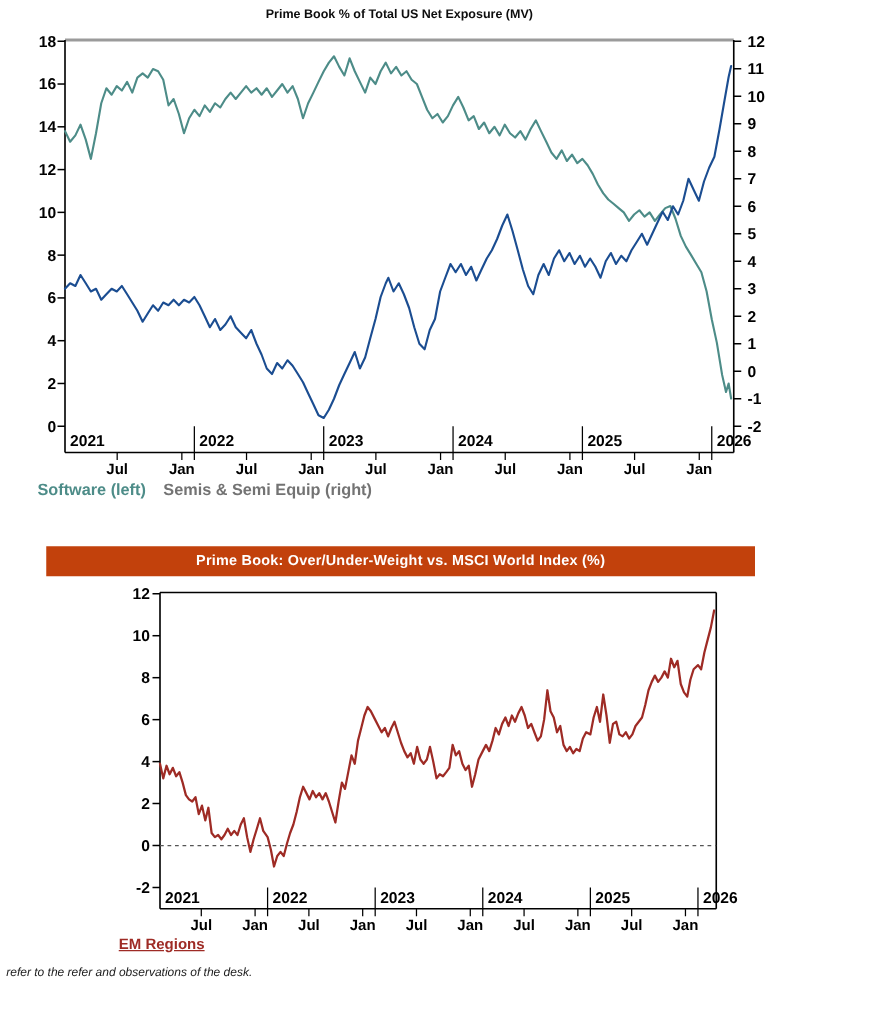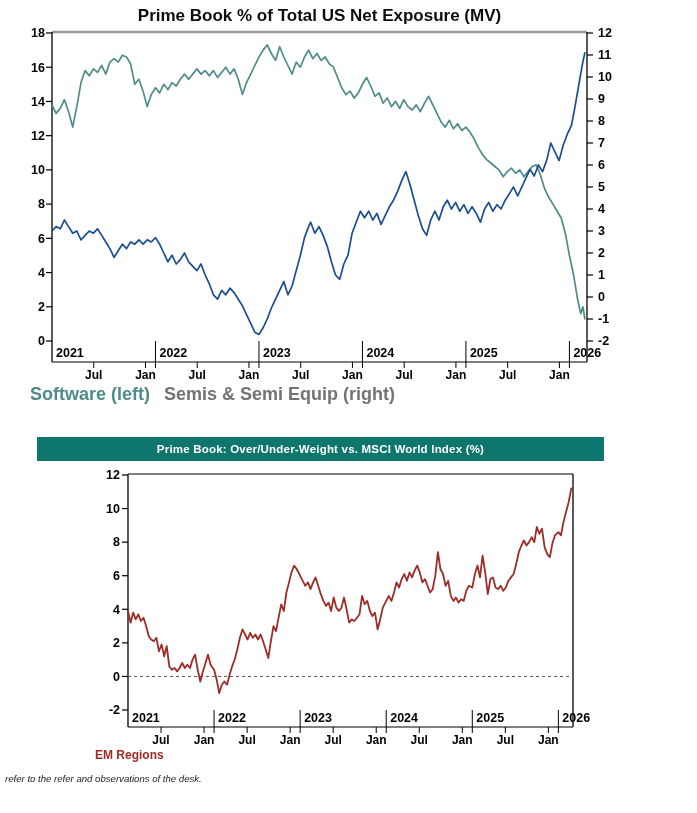--- a/index.html
+++ b/index.html
@@ -4,22 +4,22 @@
 <style>
   html,body{margin:0;padding:0;background:#fff;}
   .page{position:relative;width:697px;height:813px;background:#ffffff;overflow:hidden;
         font-family:"Liberation Sans",sans-serif;}
   #chart-canvas{position:absolute;left:0;top:0;width:697px;height:813px;}
   #chart-canvas text{fill:#000;}
   #chart-canvas .tick{font-family:"Liberation Sans",sans-serif;font-weight:bold;font-size:12.5px;}
   #chart-canvas .year{font-family:"Liberation Sans",sans-serif;font-weight:bold;font-size:12.5px;}
   #chart-canvas .month{font-family:"Liberation Sans",sans-serif;font-weight:bold;font-size:12px;}
   .top-title{position:absolute;left:52px;top:6px;width:535px;text-align:center;
-             font-weight:bold;font-size:17px;color:#0d0d0d;}
-  .top-legend{position:absolute;left:30px;top:384px;font-weight:bold;font-size:18px;
+             font-weight:bold;font-size:10px;color:#0d0d0d;}
+  .top-legend{position:absolute;left:30px;top:384px;font-weight:bold;font-size:13px;
               display:flex;gap:14px;white-space:nowrap;}
   .bottom-title-bar{position:absolute;left:37px;top:437px;width:567px;height:24px;
                     display:flex;align-items:center;justify-content:center;}
   .bottom-title-bar span{font-weight:bold;font-size:11.5px;letter-spacing:.2px;}
   .bottom-legend{position:absolute;left:95px;top:748px;font-weight:bold;font-size:12px;white-space:nowrap;}
   .footer{position:absolute;left:5px;top:773px;width:690px;font-style:italic;
           font-size:9.6px;color:#1b1b1b;}
   .footer .fline{margin-bottom:13px;white-space:nowrap;}
 </style>
 </head>
@@ -170,25 +170,25 @@
       <polyline points="128.0,611.0 130.6,622.7 133.2,612.6 135.7,619.4 138.3,614.3 140.9,621.0 143.5,617.7 146.1,626.1 148.7,636.1 151.2,639.5 153.8,641.2 156.4,637.8 159.0,651.3 161.6,644.5 164.2,656.3 166.7,646.2 169.3,666.4 171.9,669.7 174.5,668.0 177.1,671.4 179.6,668.0 182.2,663.0 184.8,668.0 187.4,664.7 190.0,668.0 192.6,659.6 195.1,654.6 197.7,669.7 200.3,681.5 202.9,671.4 205.5,663.0 208.0,654.6 210.6,664.7 214.1,669.7 216.7,679.8 219.2,693.2 221.8,684.8 224.4,681.5 227.0,684.8 229.6,674.8 232.1,666.4 234.7,659.6 237.3,649.6 239.9,637.8 242.5,629.4 245.1,634.5 247.6,639.5 250.2,632.8 252.8,637.8 255.4,634.5 258.0,639.5 260.6,634.5 263.1,641.2 265.7,649.6 268.3,658.0 270.9,641.2 273.5,626.1 276.0,631.1 278.6,617.7 281.2,604.3 283.8,611.0 286.4,592.5 289.0,582.4 291.5,572.4 294.1,565.6 296.7,569.0 300.1,575.7 302.7,580.8 305.3,585.8 307.9,582.4 310.5,589.1 313.1,582.4 315.6,577.4 318.2,585.8 320.8,594.2 323.4,600.9 326.0,605.9 328.6,602.6 331.1,611.0 333.7,597.5 336.3,607.6 338.9,611.0 341.5,607.6 344.0,597.5 346.6,609.3 349.2,622.7 351.8,619.4 354.4,621.0 357.0,617.7 359.5,614.3 362.1,595.9 364.7,604.3 367.3,600.9 369.9,611.0 372.4,616.0 375.0,612.6 377.6,629.4 380.2,619.4 382.8,607.6 386.2,600.9 388.8,595.9 391.4,600.9 394.0,592.5 396.5,582.4 399.1,587.5 401.7,579.1 404.3,574.0 406.9,580.8 409.5,572.4 412.0,577.4 414.6,570.7 417.2,565.6 419.8,572.4 422.4,582.4 425.0,579.1 427.5,585.8 430.1,592.5 432.7,589.1 435.3,575.7 437.9,552.2 440.4,569.0 443.0,574.0 445.6,585.8 448.2,580.8 450.8,595.9 453.4,600.9 455.9,597.5 458.5,602.6 461.1,599.2 463.7,600.9 466.3,590.8 468.9,585.8 472.3,587.5 474.9,574.0 477.5,565.6 480.0,577.4 482.6,555.6 485.2,572.4 487.8,594.2 490.4,579.1 493.0,577.4 495.5,587.5 498.1,589.1 500.7,585.8 503.3,590.8 505.9,587.5 508.4,580.8 511.0,577.4 513.6,574.0 516.2,564.0 518.8,552.2 521.4,545.5 523.9,540.5 526.5,545.5 529.1,542.1 531.7,537.1 534.3,542.1 536.8,527.0 539.4,533.8 542.0,528.7 544.6,547.2 547.2,553.9 549.8,557.3 552.3,543.8 554.9,535.4 558.4,532.1 560.9,535.4 563.5,522.0 566.1,511.9 568.7,501.9 571.3,488.4" fill="none" stroke="#9e2b25" stroke-width="1.8" stroke-linejoin="round" stroke-linecap="round"></polyline>
     </svg>
 
   <div class="top-title">Prime Book % of Total US Net Exposure (MV)</div>
 
   <div class="top-legend">
     <span style="color: rgb(77, 140, 136);">Software (left)</span>
     <span style="color: #737373;">Semis &amp; Semi Equip (right)</span>
   </div>
 
-  <div class="bottom-title-bar" style="background: #0f766e;">
+  <div class="bottom-title-bar" style="background: #c2410c;">
     <span style="color: rgb(255, 255, 255);">Prime Book: Over/Under-Weight vs. MSCI World Index (%)</span>
   </div>
 
   <div class="bottom-legend">
-    <span style="color: rgb(158, 43, 37);">EM Regions</span>
+    <span style="color: rgb(158, 43, 37); text-decoration: underline;">EM Regions</span>
   </div>
 
   <div class="footer">
     <div class="fline">refer to the refer and observations of the desk.</div>
   </div>
 
 </div>
 
 </body></html>

